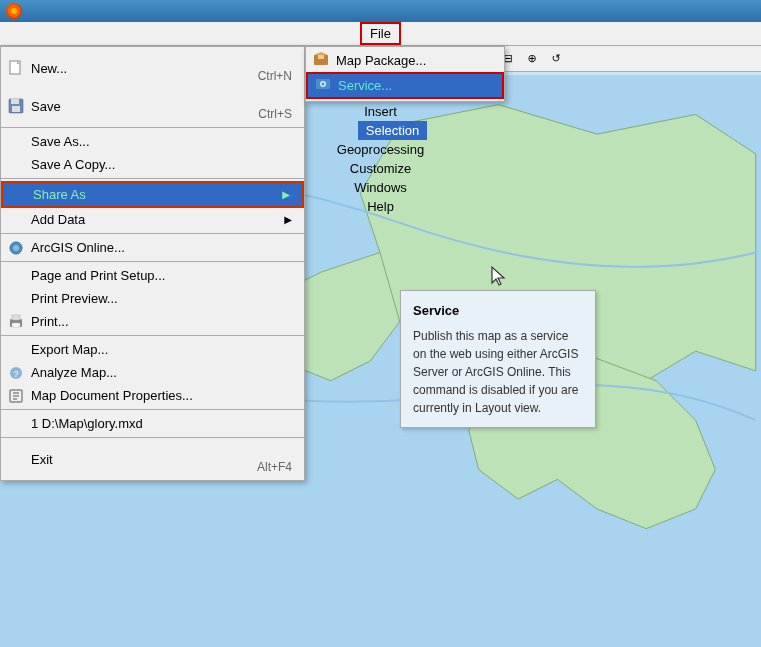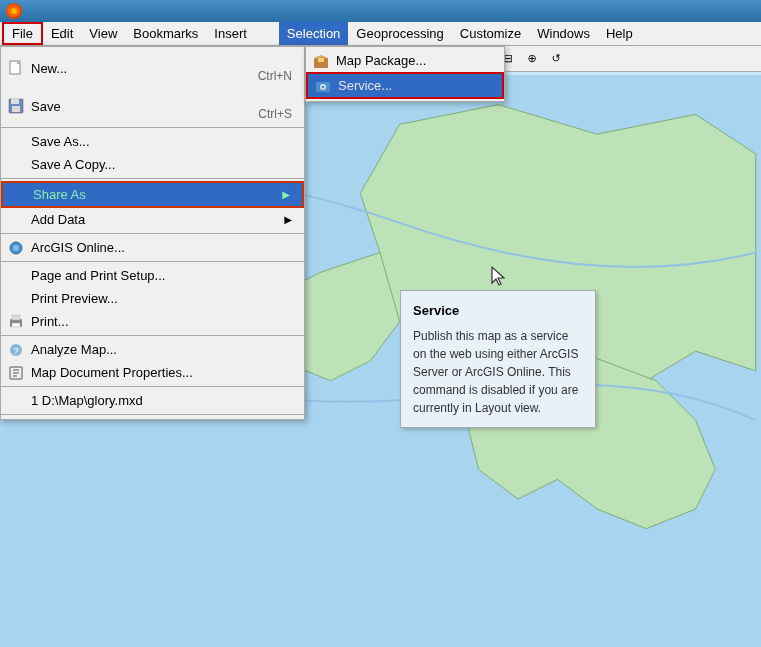--- a/index.html
+++ b/index.html
@@ -33,20 +33,21 @@
     
     .menu-bar {
       background: #f0f0f0;
       border-bottom: 1px solid #aaa;
       height: 24px;
       display: flex;
       align-items: center;
       padding: 0 2px;
       position: relative;
       z-index: 100;
+      flex-direction: column;
     }
     .menu-item {
       padding: 2px 8px;
       cursor: pointer;
       height: 100%;
       display: flex;
       align-items: center;
       font-size: 13px;
       color: #000;
       position: relative;
@@ -166,29 +167,29 @@
       background: #f0f0f0;
       border: 1px solid #aaa;
       box-shadow: 2px 2px 6px rgba(0,0,0,0.3);
       z-index: 400;
       padding: 2px 0;
     }
     .submenu-item {
       padding: 4px 12px 4px 30px;
       cursor: pointer;
       display: flex;
-      align-items: flex-start;
+      align-items: flex-end;
       gap: 6px;
       position: relative;
       color: #000;
       font-size: 13px;
     }
     .submenu-item.service-active {
       background: #316AC5;
-      color: #e5e5e5;
+      color: #5eead4;
       border: 2px solid #cc0000;
     }
     .submenu-icon {
       position: absolute;
       left: 6px;
       width: 18px; height: 18px;
       display: flex; align-items: center; justify-content: center;
     }
 
     
@@ -388,20 +389,23 @@
       <svg width="16" height="16" viewBox="0 0 16 16">
           <rect x="2" y="5" width="12" height="8" rx="1" fill="#888"></rect>
           <rect x="4" y="1" width="8" height="5" fill="#ddd" stroke="#aaa" stroke-width="0.5"></rect>
           <rect x="4" y="9" width="8" height="4" fill="white" stroke="#aaa" stroke-width="0.5"></rect>
         </svg>
     </div>
     <span>Print...</span>
   </div>
   <div class="dropdown-sep"></div>
 
+  <div class="dropdown-item">
+    <span>Export Map...</span>
+  </div>
 
   <div class="dropdown-item">
     <div class="dropdown-item-icon">
       <svg width="16" height="16" viewBox="0 0 16 16">
           <circle cx="8" cy="8" r="6" fill="#4a90c8" opacity="0.6"></circle>
           <text x="8" y="12" text-anchor="middle" font-size="9" fill="white">?</text>
         </svg>
     </div>
     <span>Analyze Map...</span>
   </div>
@@ -417,20 +421,24 @@
     </div>
     <span>Map Document Properties...</span>
   </div>
   <div class="dropdown-sep"></div>
 
   <div class="dropdown-item">
     <span>1 D:\Map\glory.mxd</span>
   </div>
   <div class="dropdown-sep"></div>
 
+  <div class="dropdown-item">
+    <span>Exit</span>
+    <span class="shortcut">Alt+F4</span>
+  </div>
 </div>
 
 <div class="share-as-submenu">
 
   <div class="submenu-item">
     <div class="submenu-icon">
       <svg width="16" height="16" viewBox="0 0 16 16">
         <rect x="1" y="4" width="14" height="10" rx="1" fill="#c08040"></rect>
         <polygon points="1,4 8,1 15,4" fill="#e0a060"></polygon>
         <rect x="5" y="4" width="6" height="4" fill="#f0d080"></rect>

